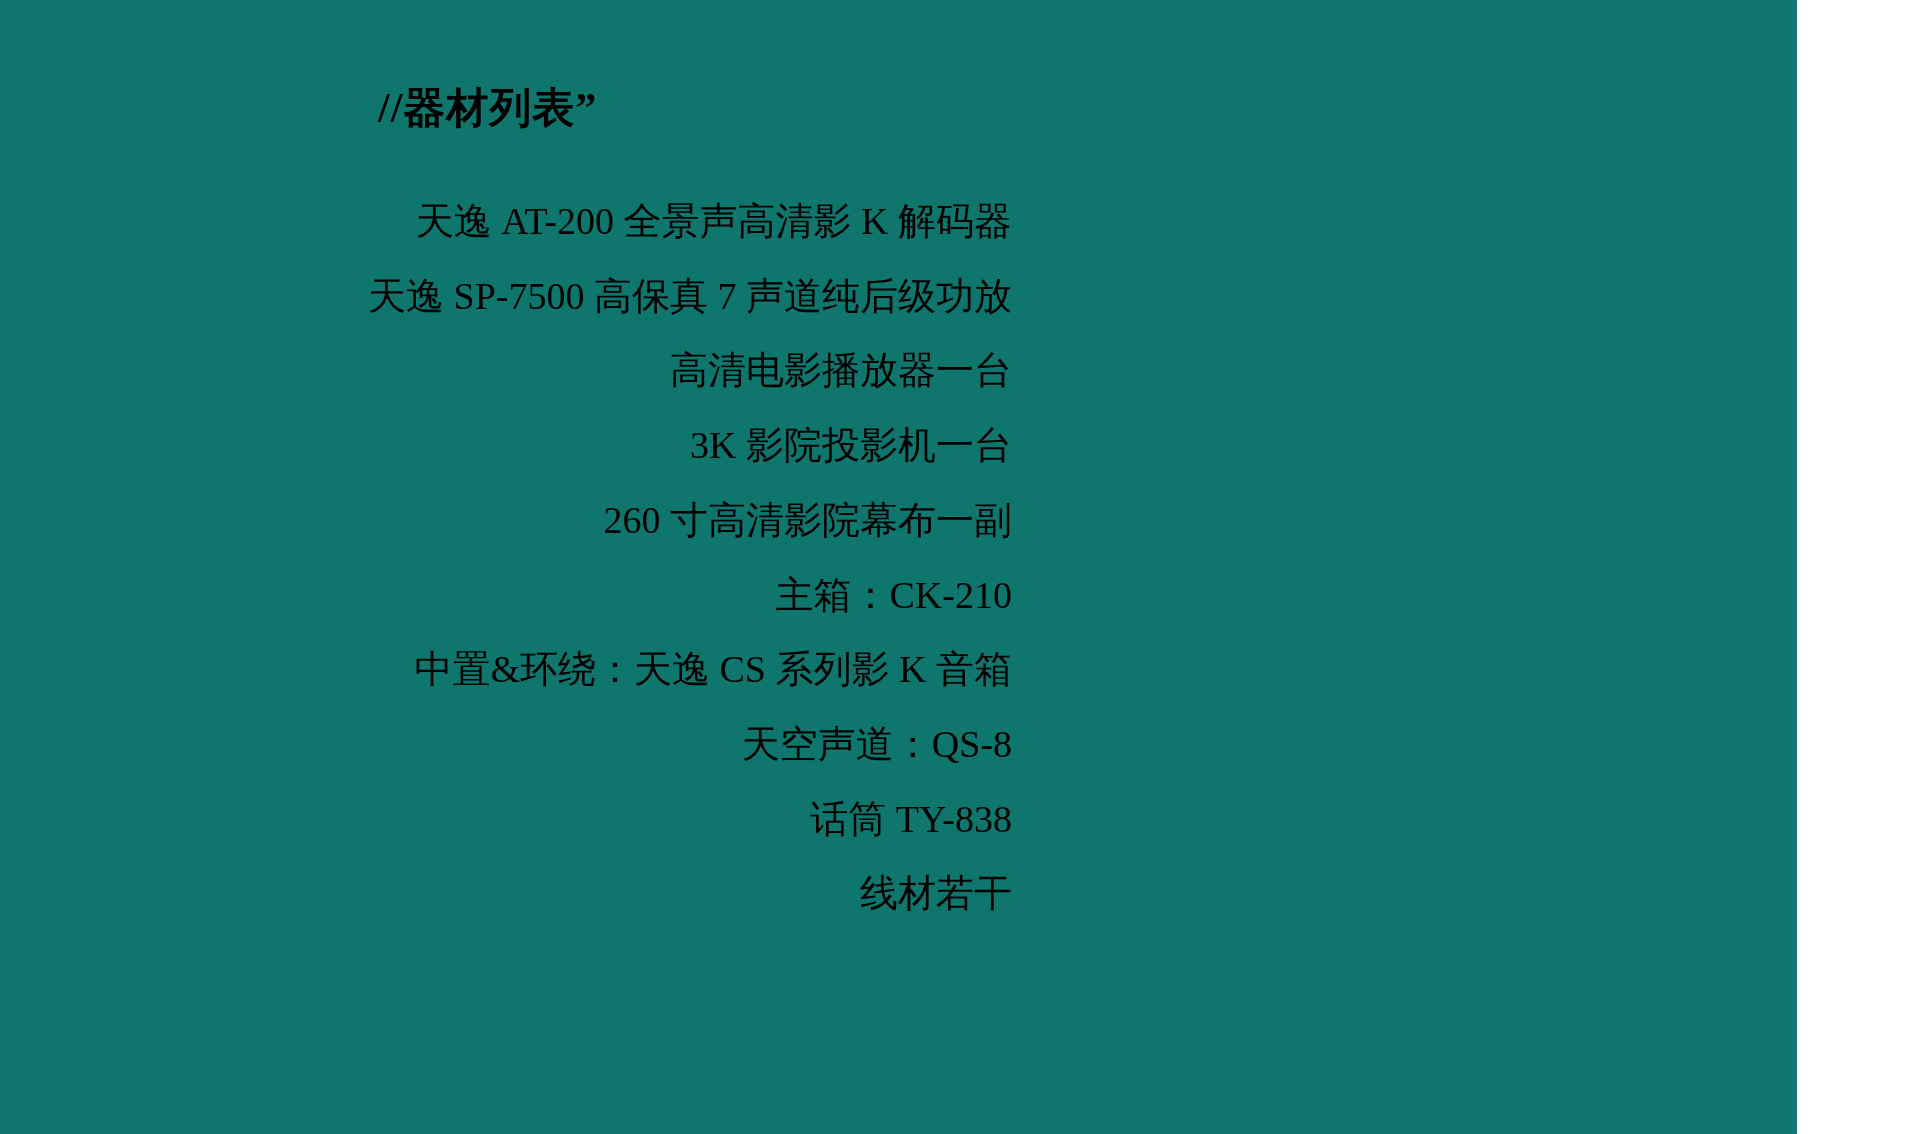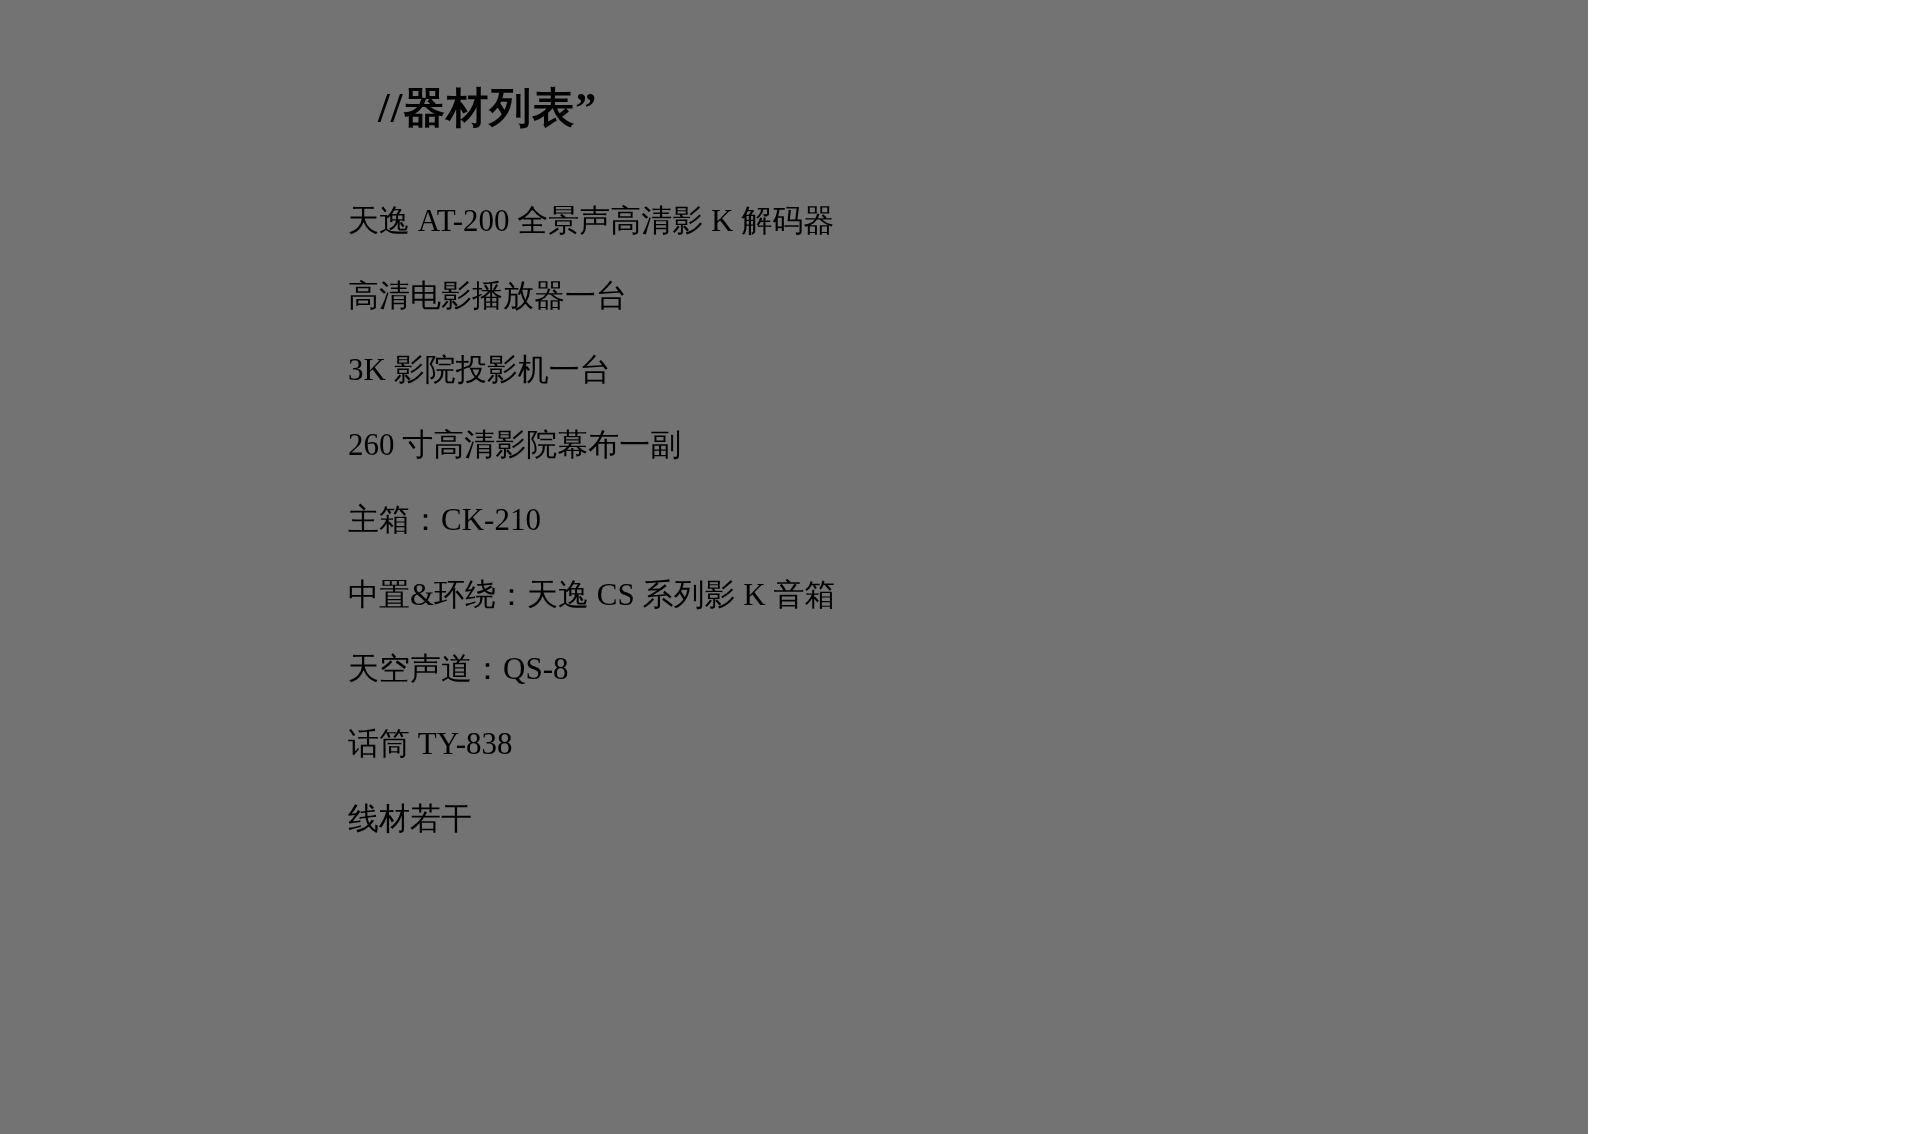--- a/index.html
+++ b/index.html
@@ -9,55 +9,57 @@
   }
   body {
     width: 1920px;
     height: 1134px;
     font-family: "Liberation Serif", "DejaVu Serif", serif;
     color: #000000;
     overflow: hidden;
   }
   .page {
     position: relative;
-    width: 1588px;
+    width: 1797px;
     height: 1134px;
-    background: #737373;
+    background: #0f766e;
   }
   .doc-title {
     position: absolute;
     left: 378px;
     top: 48px;
     font-size: 42px;
     font-weight: 700;
     line-height: 64px;
     letter-spacing: 1px;
     white-space: pre;
   }
   .equipment-list {
     position: absolute;
-    left: 348px;
+    left: 368px;
     top: 184px;
-    font-size: 31px;
+    font-size: 38px;
     line-height: 74.7px;
     font-weight: 400;
+    text-align: right;
   }
   .equipment-list p.line {
     margin: 0;
     padding: 0;
     white-space: pre;
   }
 </style>
 </head>
 <body>
 
 <div class="page">
   <h1 class="doc-title">//器材列表”</h1>
   <div class="equipment-list">
       <p class="line">天逸 AT-200 全景声高清影 K 解码器</p>
+      <p class="line">天逸 SP-7500 高保真 7 声道纯后级功放</p>
       <p class="line">高清电影播放器一台</p>
       <p class="line">3K 影院投影机一台</p>
       <p class="line">260 寸高清影院幕布一副</p>
       <p class="line">主箱：CK-210</p>
       <p class="line">中置&amp;环绕：天逸 CS 系列影 K 音箱</p>
       <p class="line">天空声道：QS-8</p>
       <p class="line">话筒 TY-838</p>
       <p class="line">线材若干</p>
     </div>
 </div>

